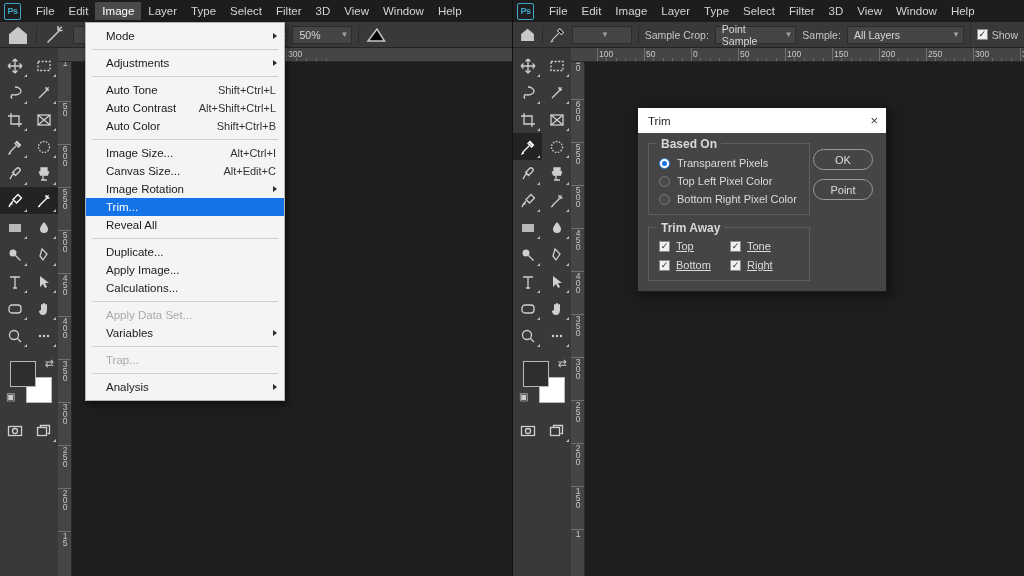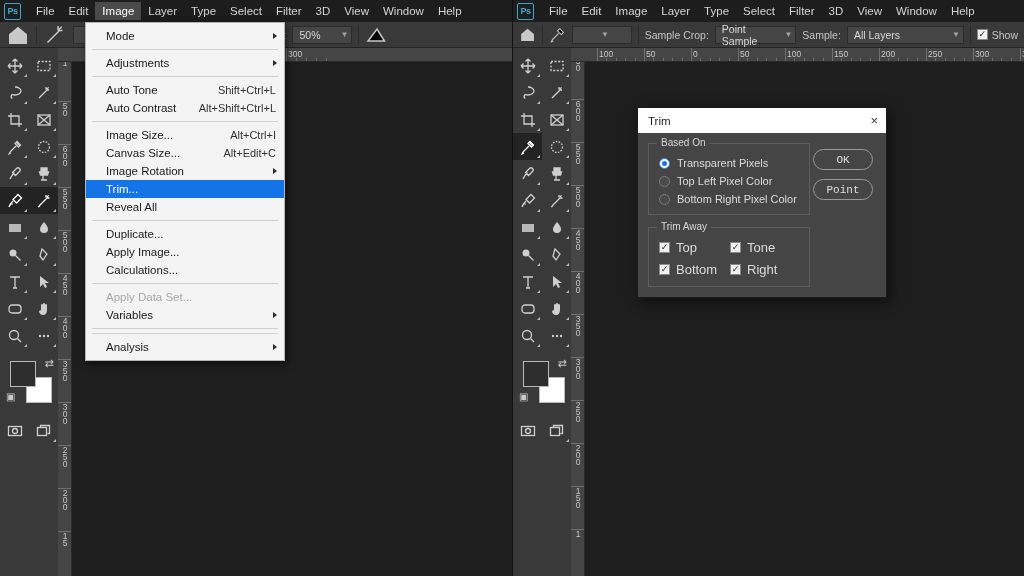--- a/index.html
+++ b/index.html
@@ -99,36 +99,36 @@
   .dlg-title { height:25px; background:#ffffff; display:flex; align-items:center;
     justify-content:space-between; padding:0 8px 0 10px; }
   .dlg-title .t { font-size:11.5px; color:#1f1f1f; }
   .dlg-title .x { font-size:13px; color:#3a3a3a; line-height:1; }
   .dlg-body { padding:10px; display:flex; }
   .dlg-left { flex:1; }
   .dlg-right { width:66px; padding-top:6px; display:flex; flex-direction:column;
     align-items:center; gap:9px; }
   .btn { width:60px; height:21px; border:1px solid #9a9a9a; border-radius:11px;
     background:#454545; color:#dedede; font-size:11px; display:flex;
-    align-items:center; justify-content:center;font-family:Liberation Mono, monospace; }
+    align-items:center; justify-content:center; }
   .group { border:1px solid #5e5e5e; padding:10px 8px 9px 8px; position:relative;
     margin-bottom:12px; }
   .group > .glabel { position:absolute; top:-7px; left:8px; background:#454545;
-    padding:0 4px; font-size:10px; color:#d8d8d8; }
+    padding:0 4px; font-size:12px; color:#d8d8d8;font-weight:bold; }
   .radio-row { display:flex; align-items:center; gap:7px; margin:3px 0 6px 2px; }
   .radio-row:last-child { margin-bottom:0; }
   .radio { width:11px; height:11px; border-radius:50%; border:1px solid #7c7c7c;
     background:#4a4a4a; display:flex; align-items:center; justify-content:center; }
   .radio.on { border:1px solid #2a7fe0; background:#ffffff; }
   .radio.on::after { content:""; width:5px; height:5px; border-radius:50%; background:#1473e6; }
   .radio-row .rl { font-size:11px; color:#dcdcdc; }
   .chk-grid { display:flex; flex-wrap:wrap; margin:2px 0 0 2px; }
   .chk-cell { width:50%; display:flex; align-items:center; gap:6px; margin-bottom:7px; }
   .chk-cell:nth-child(3), .chk-cell:nth-child(4) { margin-bottom:0; }
-  .chk-cell .cl { font-size:13px; color:#dcdcdc; }
+  .chk-cell .cl { font-size:11px; color:#dcdcdc;text-decoration:underline; }
 </style>
 </head>
 <body>
 
 <div class="screen">
 
   <div class="ps-win ps-left">
 
     <div class="menubar">
       <div class="ps-logo">Ps</div>
@@ -773,20 +773,24 @@
       </div>
       <div class="msep"></div>
       <div class="mi">
         <span>Auto Tone</span>
         <span class="sc">Shift+Ctrl+L</span>
       </div>
       <div class="mi">
         <span>Auto Contrast</span>
         <span class="sc">Alt+Shift+Ctrl+L</span>
       </div>
+      <div class="mi">
+        <span>Auto Color</span>
+        <span class="sc">Shift+Ctrl+B</span>
+      </div>
       <div class="msep"></div>
       <div class="mi">
         <span>Image Size...</span>
         <span class="sc">Alt+Ctrl+I</span>
       </div>
       <div class="mi">
         <span>Canvas Size...</span>
         <span class="sc">Alt+Edit+C</span>
       </div>
       <div class="mi">
@@ -811,20 +815,23 @@
       </div>
       <div class="msep"></div>
       <div class="mi disabled">
         <span>Apply Data Set...</span>
       </div>
       <div class="mi">
         <span>Variables</span>
         <i class="arrow"></i>
       </div>
       <div class="msep"></div>
+      <div class="mi disabled">
+        <span>Trap...</span>
+      </div>
       <div class="msep"></div>
       <div class="mi">
         <span>Analysis</span>
         <i class="arrow"></i>
       </div>
     </div>
 
   <div class="dlg">
     <div class="dlg-title">
       <span class="t">Trim</span>

